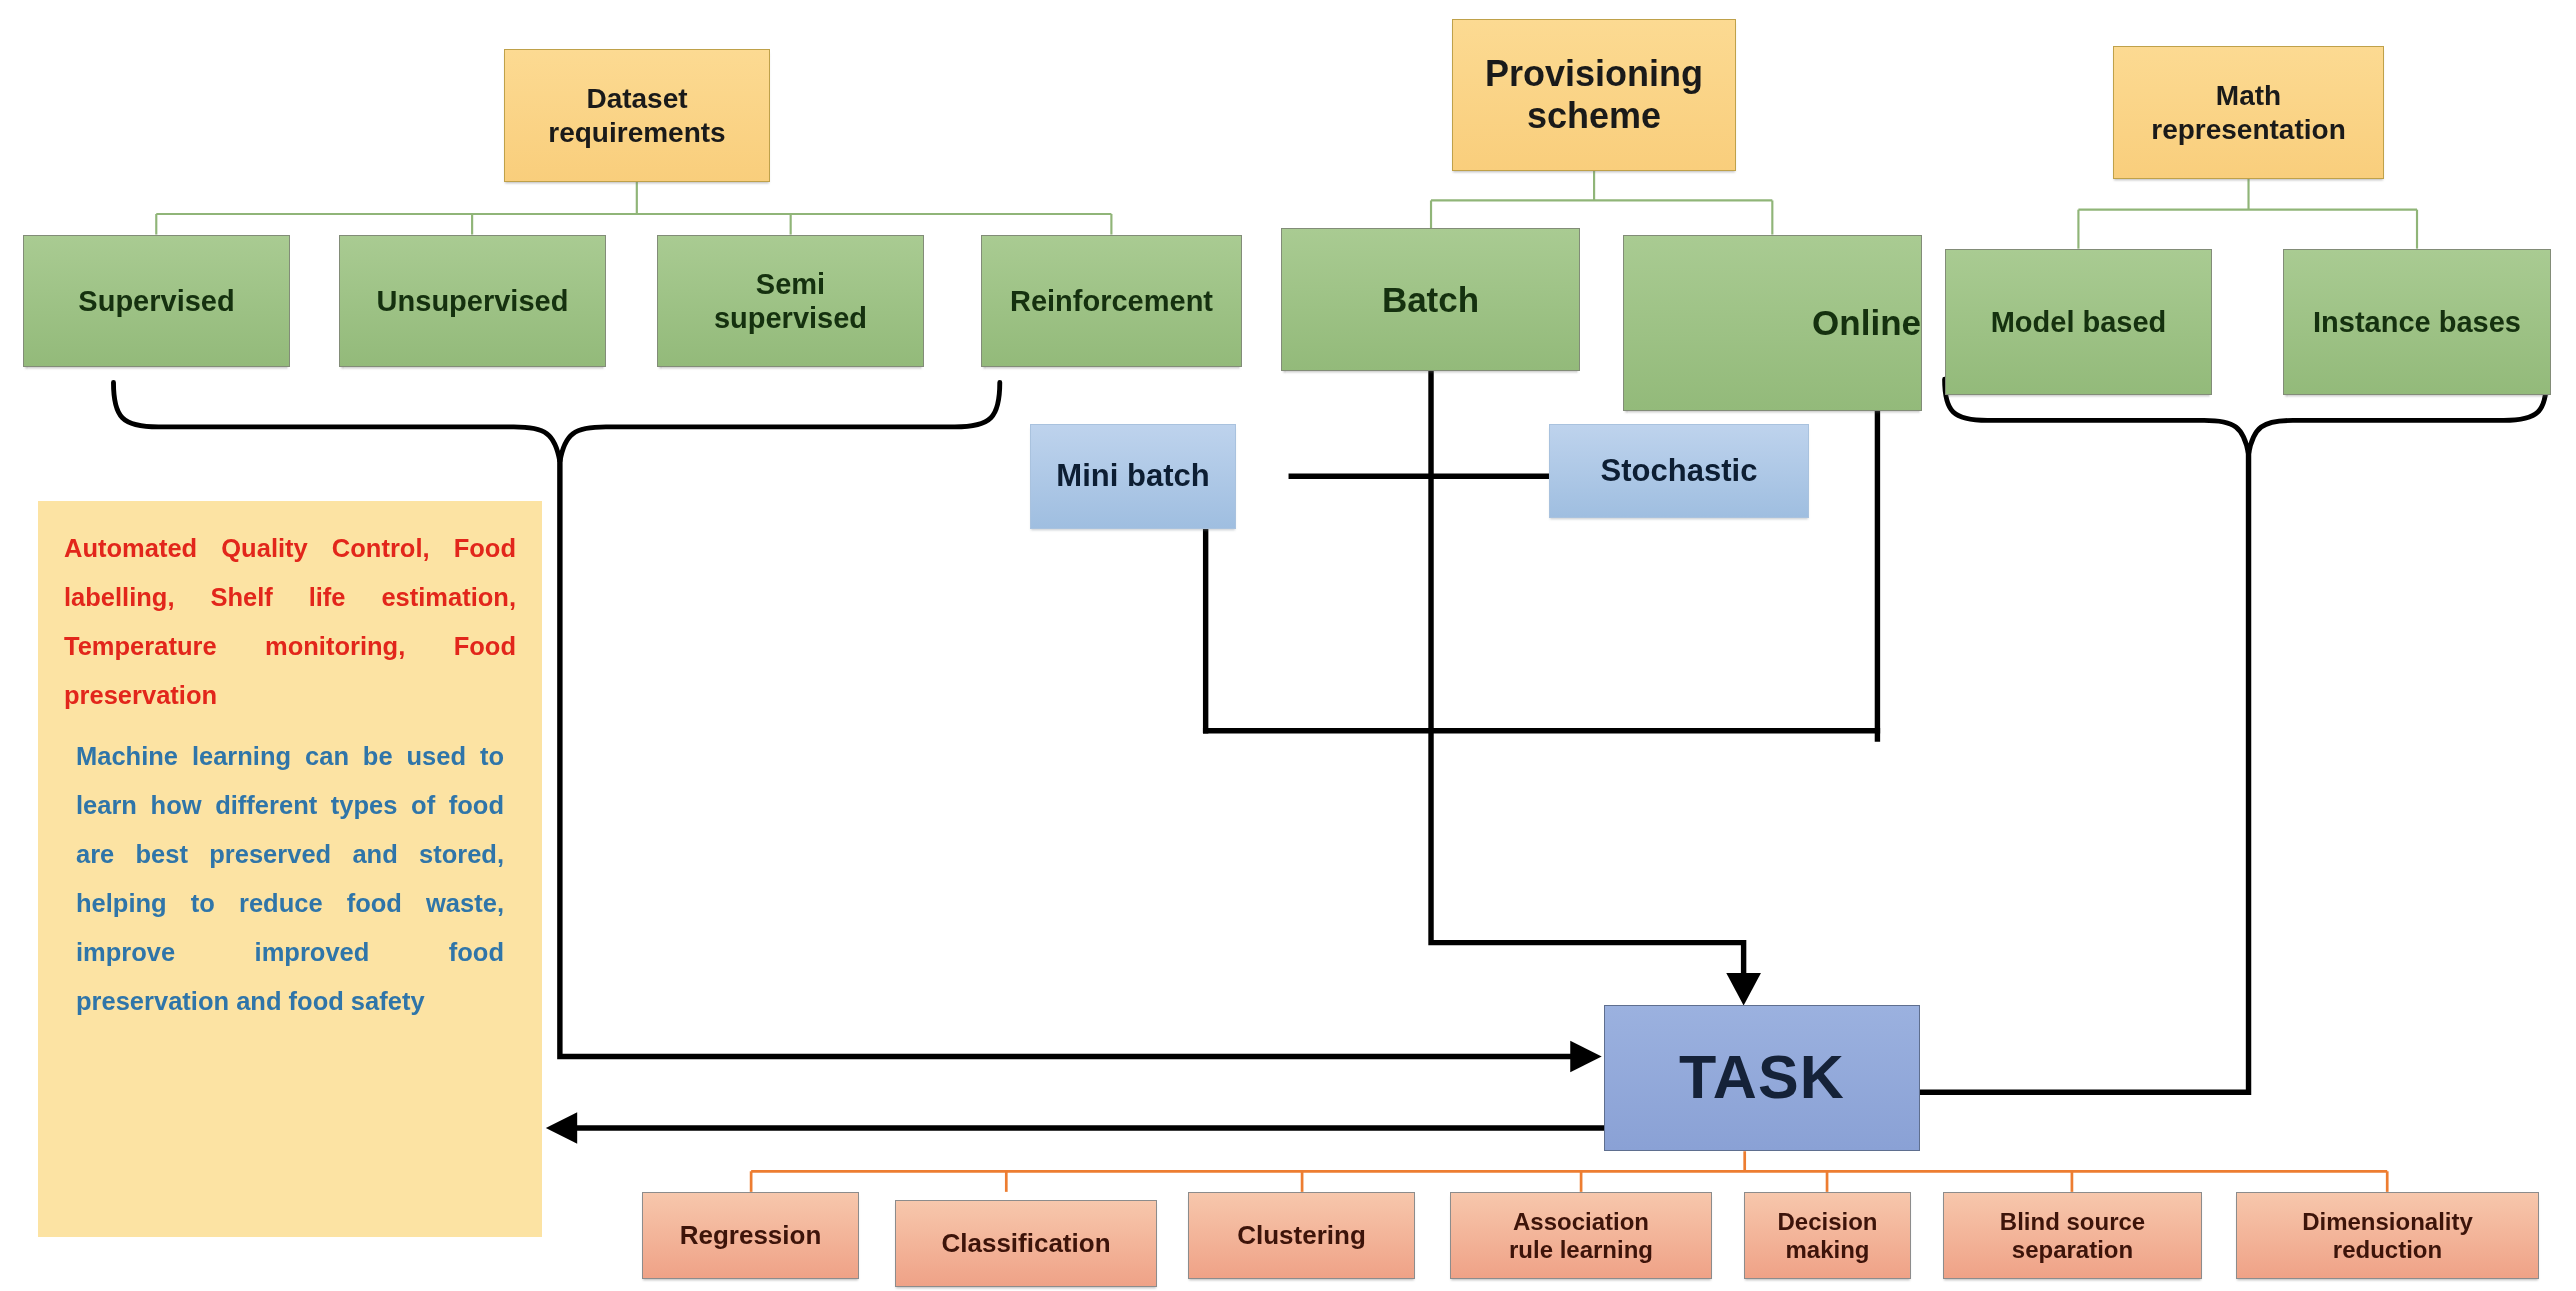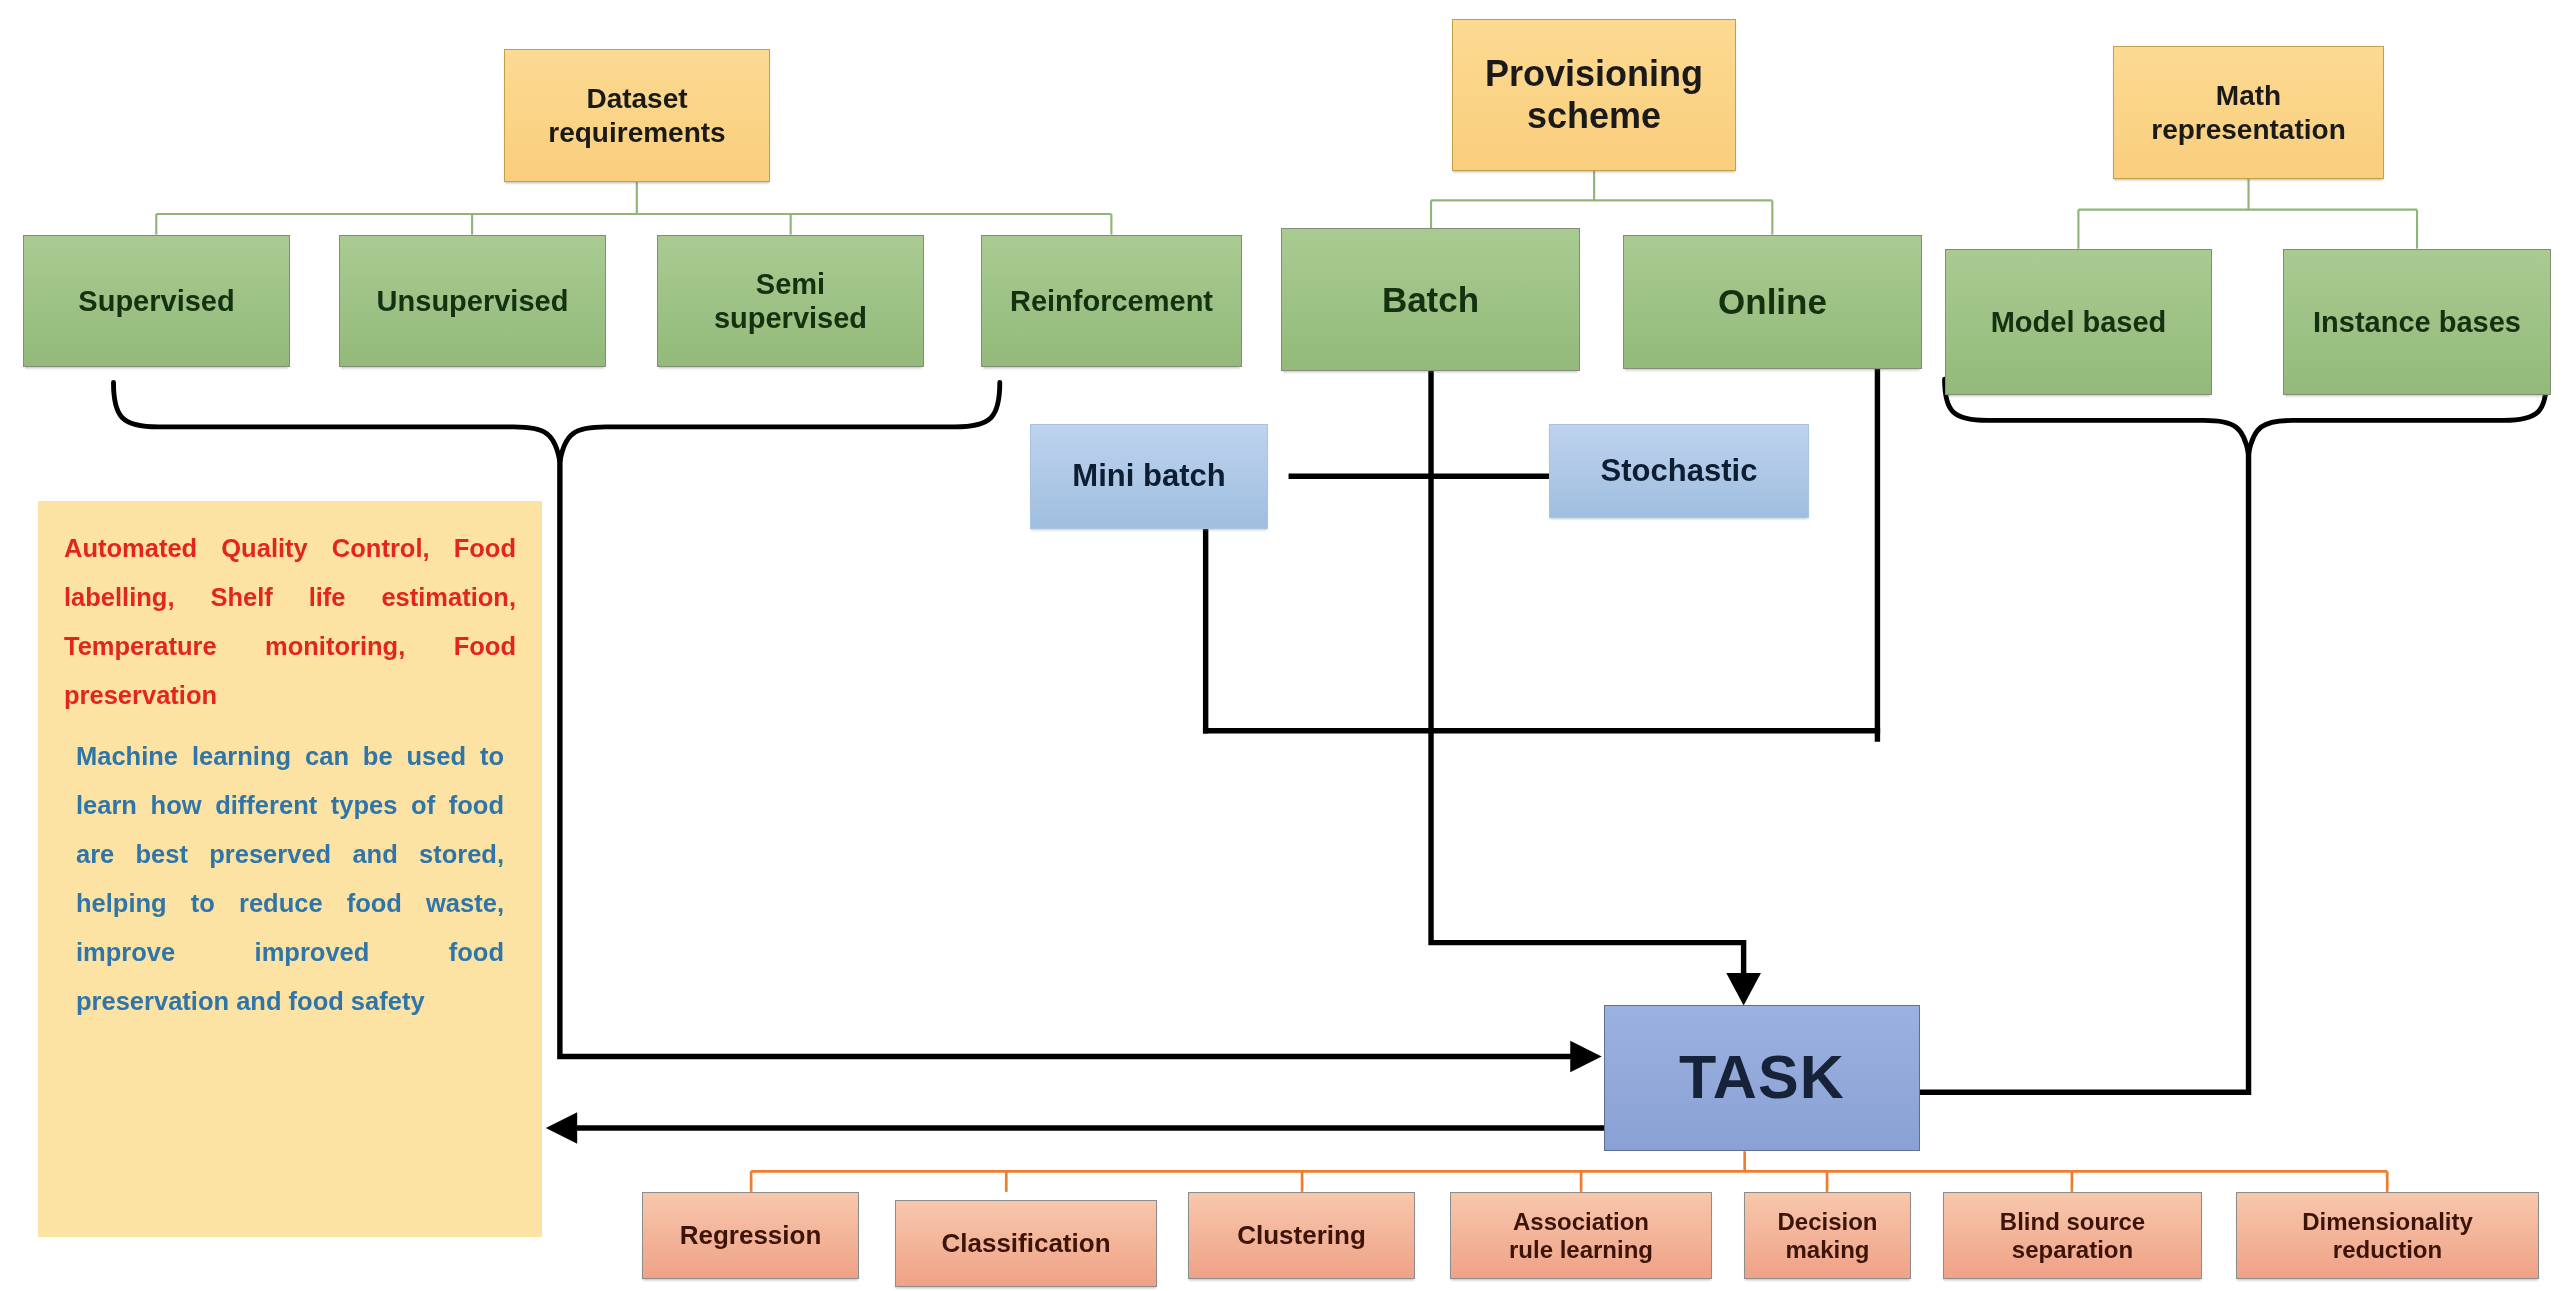--- a/index.html
+++ b/index.html
@@ -130,31 +130,31 @@
   </div>
   <div class="box box-green" style="left:657px; top:235px; width:267px; height:132px; font-size:29px; padding:0 35px;">
     <span>Semi supervised</span>
   </div>
   <div class="box box-green" style="left:981px; top:235px; width:261px; height:132px; font-size:29px; padding:0 3.3px;">
     <span>Reinforcement</span>
   </div>
   <div class="box box-green" style="left:1281px; top:228px; width:299px; height:143px; font-size:35px;">
     <span>Batch</span>
   </div>
-  <div class="box box-green" style="left:1623px; top:235px; width:299px; height:134px; font-size:35px;">
+  <div class="box box-green" style="left:1623px; top:235px; width:299px; height:176px; font-size:35px;justify-content:flex-end;">
     <span>Online</span>
   </div>
   <div class="box box-green" style="left:1945px; top:249px; width:267px; height:146px; font-size:29px;">
     <span>Model based</span>
   </div>
   <div class="box box-green" style="left:2283px; top:249px; width:268px; height:146px; font-size:29px;">
     <span>Instance bases</span>
   </div>
 
-  <div class="box box-blue" style="left:1030px; top:424px; width:238px; height:105px; font-size:31px;">
+  <div class="box box-blue" style="left:1030px; top:424px; width:206px; height:105px; font-size:31px;">
     <span>Mini batch</span>
   </div>
   <div class="box box-blue" style="left:1549px; top:424px; width:260px; height:94px; font-size:31px;">
     <span>Stochastic</span>
   </div>
 
   <div class="box box-task" style="left:1604px; top:1005px; width:316px; height:146px; font-size:61px; letter-spacing:1.1px;">
     <span>TASK</span>
   </div>
 

